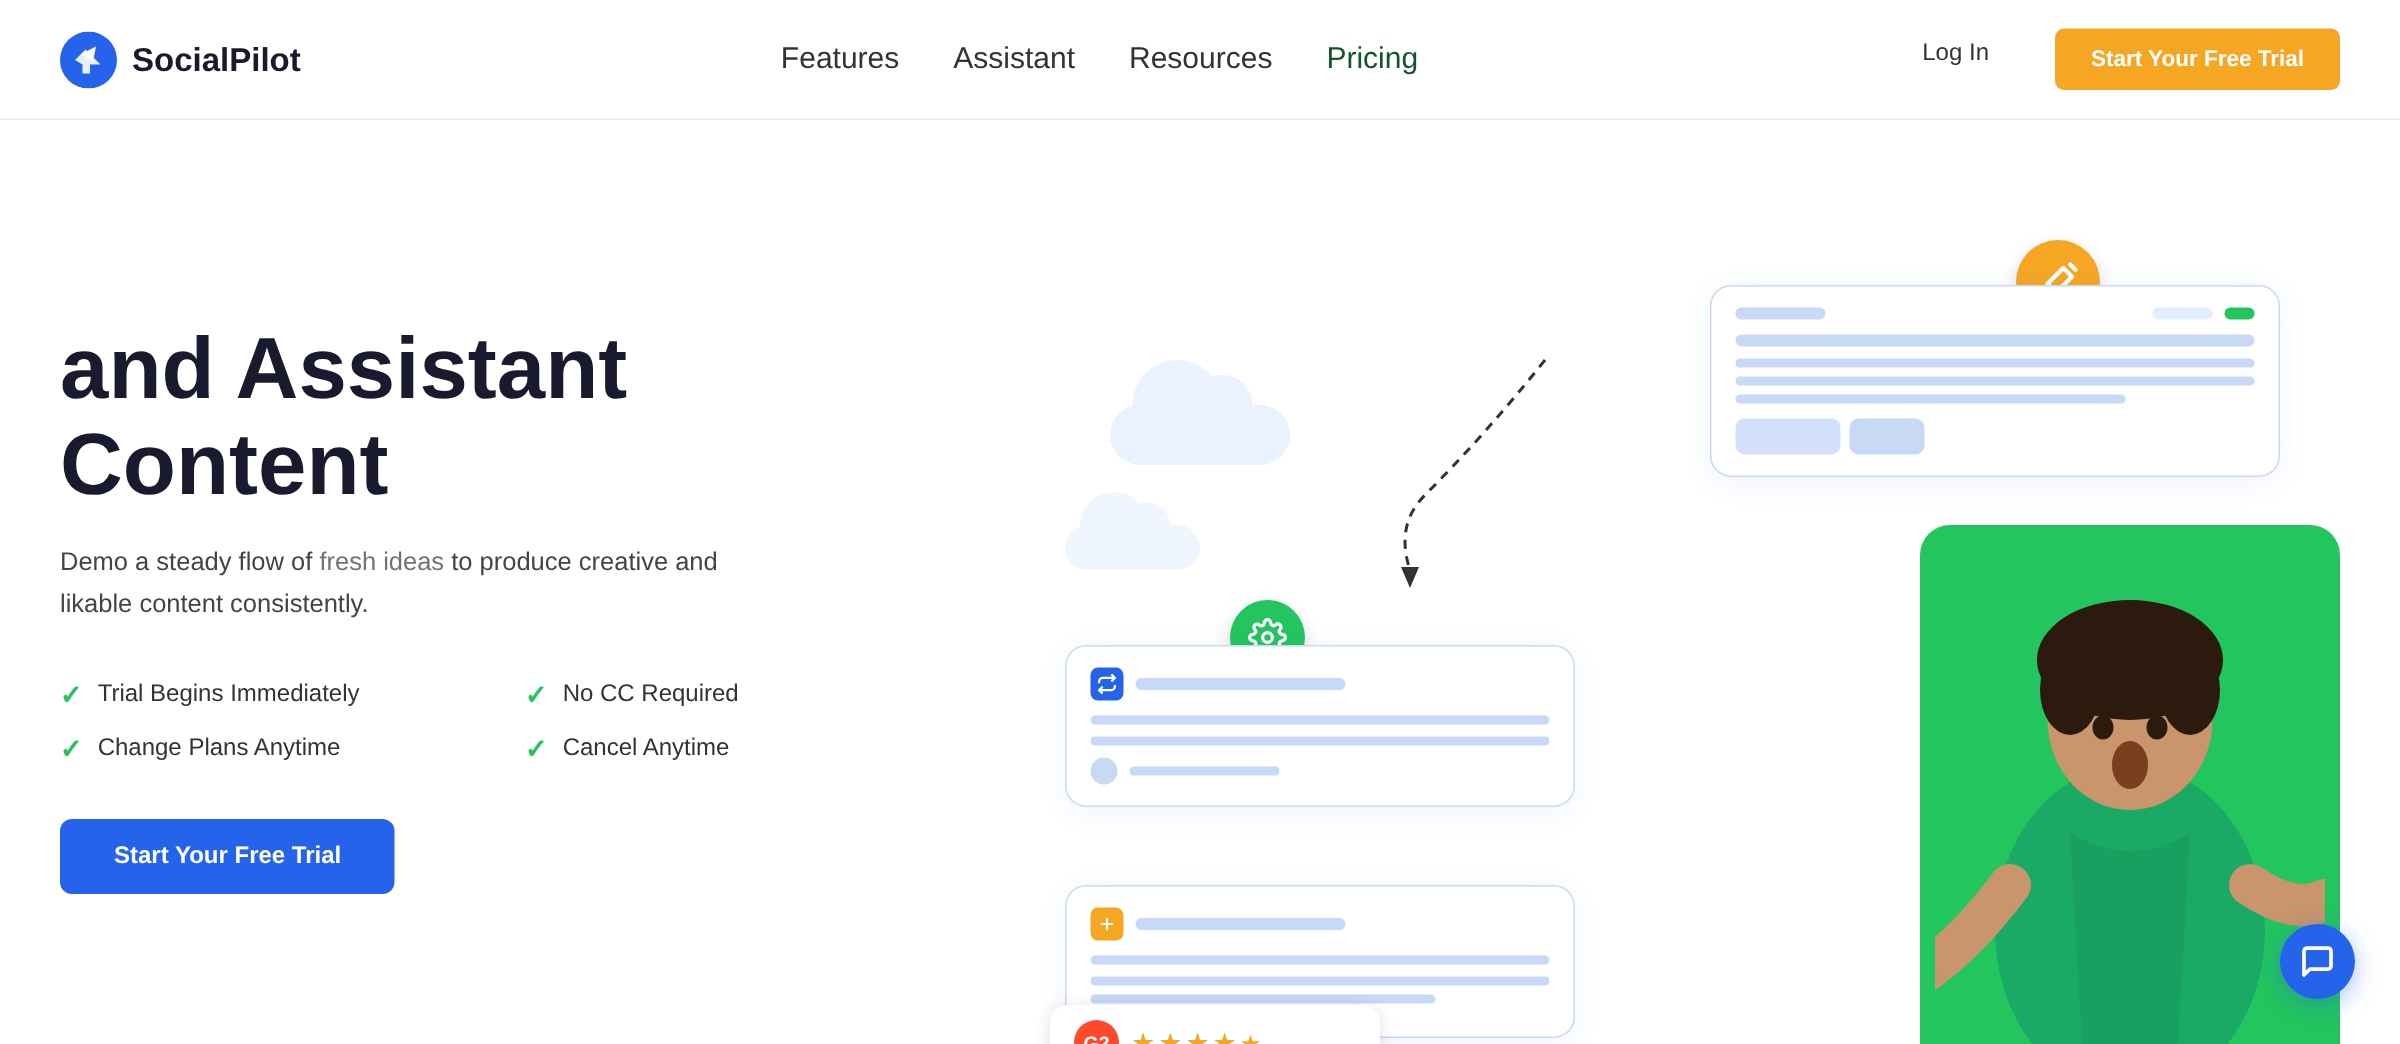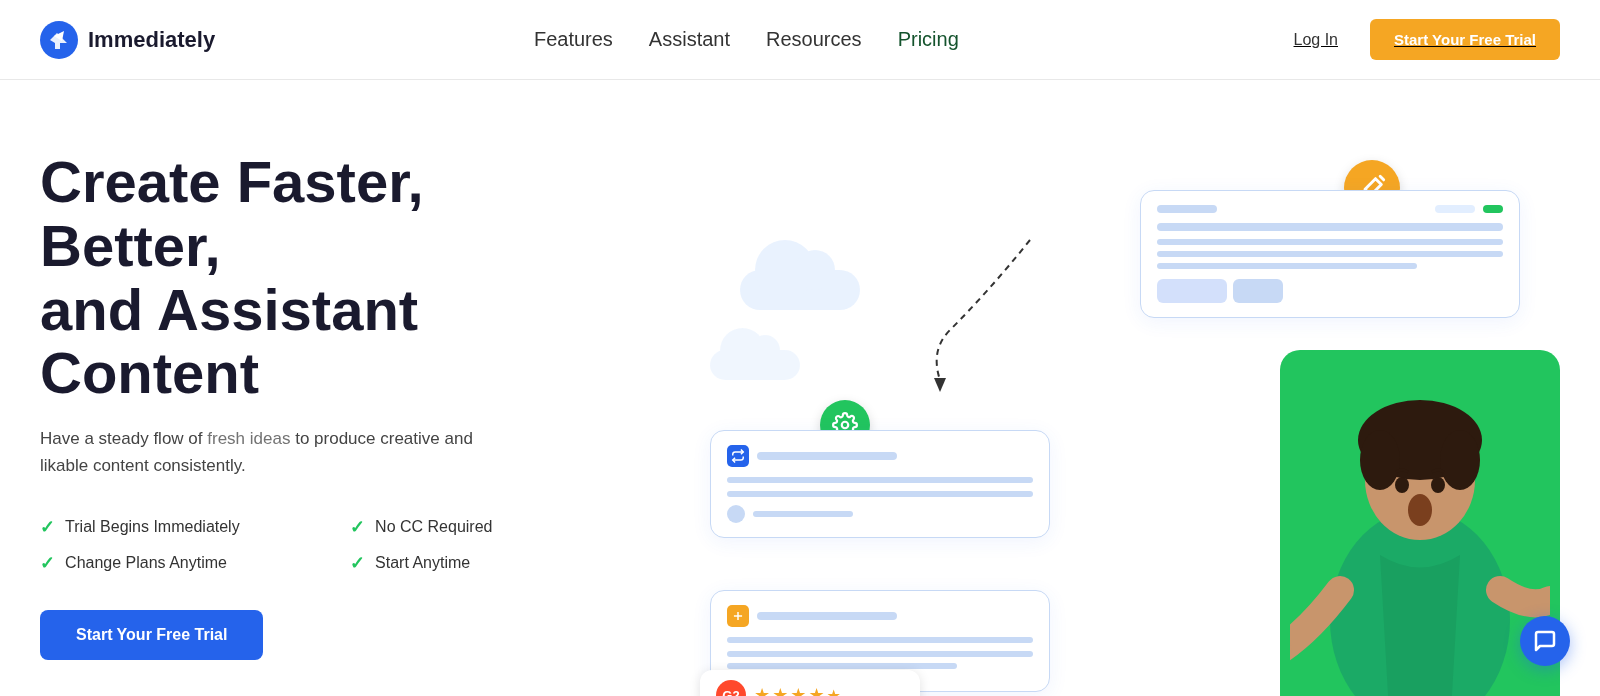--- a/index.html
+++ b/index.html
@@ -43,23 +43,22 @@
       font-size: 20px;
       color: #333;
       font-weight: 500;
     }
     .nav-links a.active {
       color: #14532d;
       text-align: center;
     }
     .nav-right {
       display: flex;
-      align-items: center;
-      gap: 16px;
-      text-decoration: underline;
+      align-items: flex-start;
+      gap: 28px;
     }
     .btn-login {
       font-size: 16px;
       font-weight: 500;
       color: #333;
       background: none;
       border: none;
       cursor: pointer;
       padding: 8px 16px;
     }
@@ -320,63 +319,63 @@
 </head>
 <body>
 
 <nav class="navbar">
   <a class="logo" href="#">
     <svg class="logo-icon" viewBox="0 0 38 38" fill="none" xmlns="http://www.w3.org/2000/svg">
       <circle cx="19" cy="19" r="19" fill="#2563eb"></circle>
       <path d="M10 19 L17 12 L27 22 L20 22 L20 28 L15 28 L15 22 Z" fill="white" opacity="0.9"></path>
       <path d="M14 15 L24 10 L22 20" fill="white"></path>
     </svg>
-    <span class="logo-text">Immediately</span>
+    <span class="logo-text">SocialPilot</span>
   </a>
 
   <ul class="nav-links">
     <li><a href="#">Features</a></li>
     <li><a href="#">Assistant</a></li>
     <li><a href="#">Resources</a></li>
     <li><a href="#" class="active">Pricing</a></li>
   </ul>
 
   <div class="nav-right">
     <button class="btn-login">Log In</button>
     <button class="btn-trial">Start Your Free Trial</button>
   </div>
 </nav>
 
 <section class="hero">
   <div class="hero-left">
     <h1 class="hero-title">
-      <span>Create Faster, Better,</span><br>
+      <br>
       <span>and Assistant Content</span><br>
     </h1>
 
     <p class="hero-subtitle">
-      <span>Have a steady flow of </span><span class="fresh">fresh ideas</span><span> to produce creative and likable content consistently.</span>
+      <span>Demo a steady flow of </span><span class="fresh">fresh ideas</span><span> to produce creative and likable content consistently.</span>
     </p>
 
     <div class="feature-list">
       <div class="feature-item">
         <span class="check-icon">✓</span>
         <span>Trial Begins Immediately</span>
       </div>
       <div class="feature-item">
         <span class="check-icon">✓</span>
         <span>No CC Required</span>
       </div>
       <div class="feature-item">
         <span class="check-icon">✓</span>
         <span>Change Plans Anytime</span>
       </div>
       <div class="feature-item">
         <span class="check-icon">✓</span>
-        <span>Start Anytime</span>
+        <span>Cancel Anytime</span>
       </div>
     </div>
 
     <button class="btn-cta">Start Your Free Trial</button>
   </div>
 
   <div class="hero-right">
 
     <div class="cloud cloud1"></div>
     <div class="cloud cloud2"></div>

